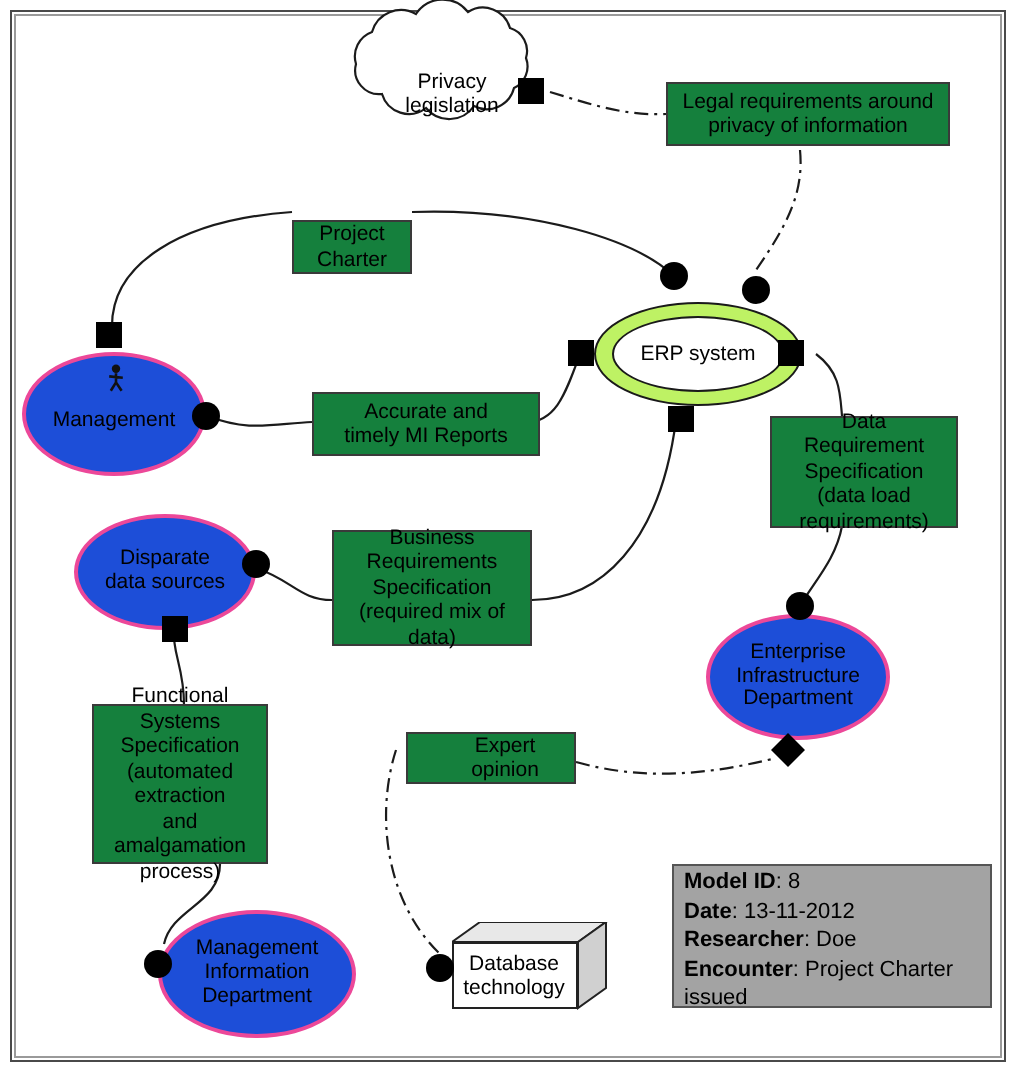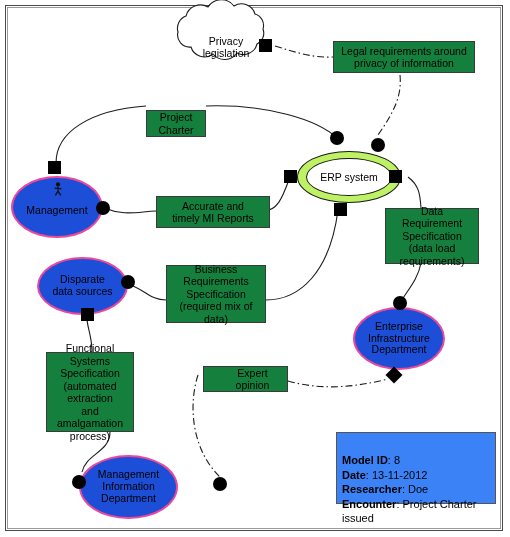--- a/index.html
+++ b/index.html
@@ -63,25 +63,25 @@
     position:absolute;
     left:8px;top:6px;right:8px;bottom:6px;
     border:1px solid #1a1a1a;
     border-radius:50%;
     display:flex;align-items:center;justify-content:center;
     font-size:10.5px;
     background:#fff;
   }
   .legend{
     position:absolute;
-    background:#3b82f6;
+    background:#a3a3a3;
     border:1px solid #555;
     font-size:11px;
     line-height:14.5px;
-    padding:20px 5px;
+    padding:1px 5px;
     z-index:8;
     text-align:left;
     box-sizing:border-box;
   }
   .legend b{font-weight:bold;}
   .port{
     position:absolute;
     background:#000;
     z-index:9;
   }
@@ -252,20 +252,31 @@
   <div class="node boxnode" style="left:203px;top:366px;width:85px;height:26px;padding-left:17px;">
     <span>Expert opinion</span>
   </div>
 
   <div class="node ell" style="left:79px;top:455px;width:99px;height:64px;">
     <span style="white-space:pre-line;">Management
 Information
 Department</span>
   </div>
 
+  <div class="cube" style="left:226px;top:461px;width:78px;height:48px;">
+    <svg width="78" height="48" viewBox="0 0 78 48" style="position:absolute;left:0;top:0;z-index:1;">
+      <polygon points="0,10 14,0 77,0 63,10" fill="#e8e8e8" stroke="#222" stroke-width="1"></polygon>
+      <polygon points="63,10 77,0 77,33 63,43" fill="#d0d0d0" stroke="#222" stroke-width="1"></polygon>
+      <rect x="0.5" y="10.5" width="62" height="32.5" fill="#ffffff" stroke="#222" stroke-width="1"></rect>
+    </svg>
+    <div class="face" style="background:transparent;border:none;">
+      <span style="white-space:pre-line;">Database
+technology</span>
+    </div>
+  </div>
 
   <div class="port port-sq" style="left:259px;top:39px;"></div>
   <div class="port port-sq" style="left:48px;top:161px;"></div>
   <div class="port port-sq" style="left:284px;top:170px;"></div>
   <div class="port port-sq" style="left:389px;top:170px;"></div>
   <div class="port port-sq" style="left:334px;top:203px;"></div>
   <div class="port port-sq" style="left:81px;top:308px;"></div>
 
   <div class="port port-ci" style="left:330px;top:131px;"></div>
   <div class="port port-ci" style="left:371px;top:138px;"></div>

